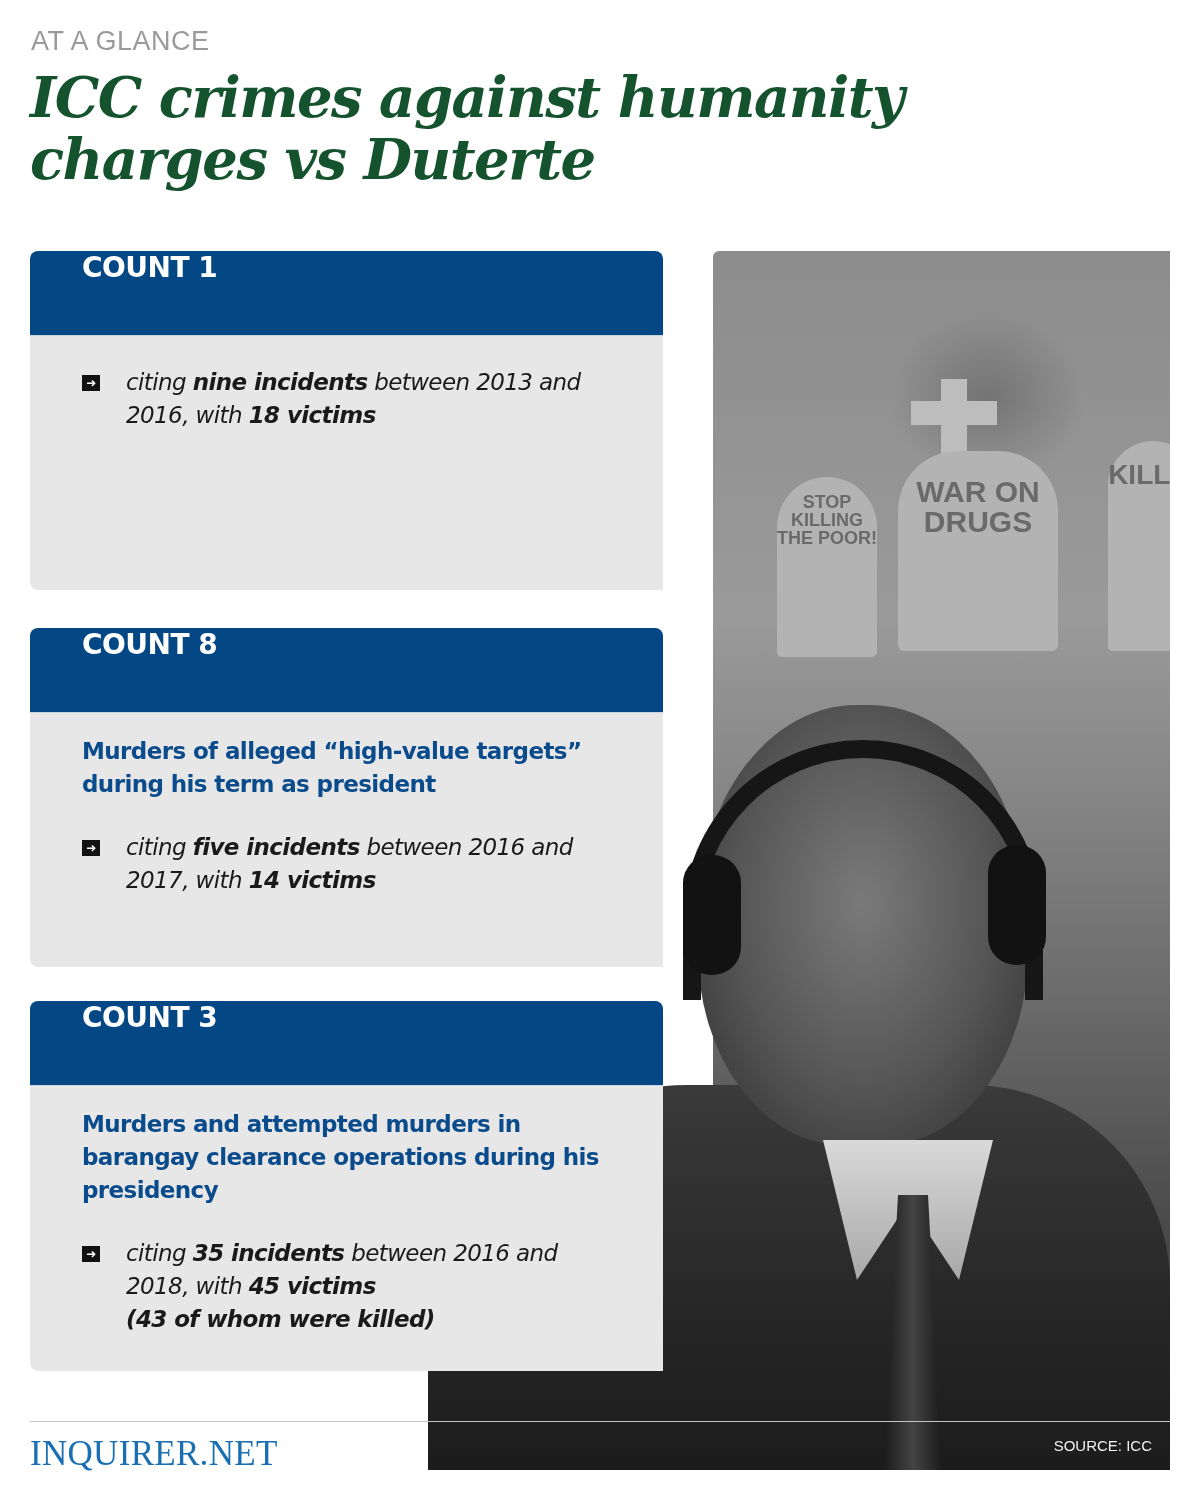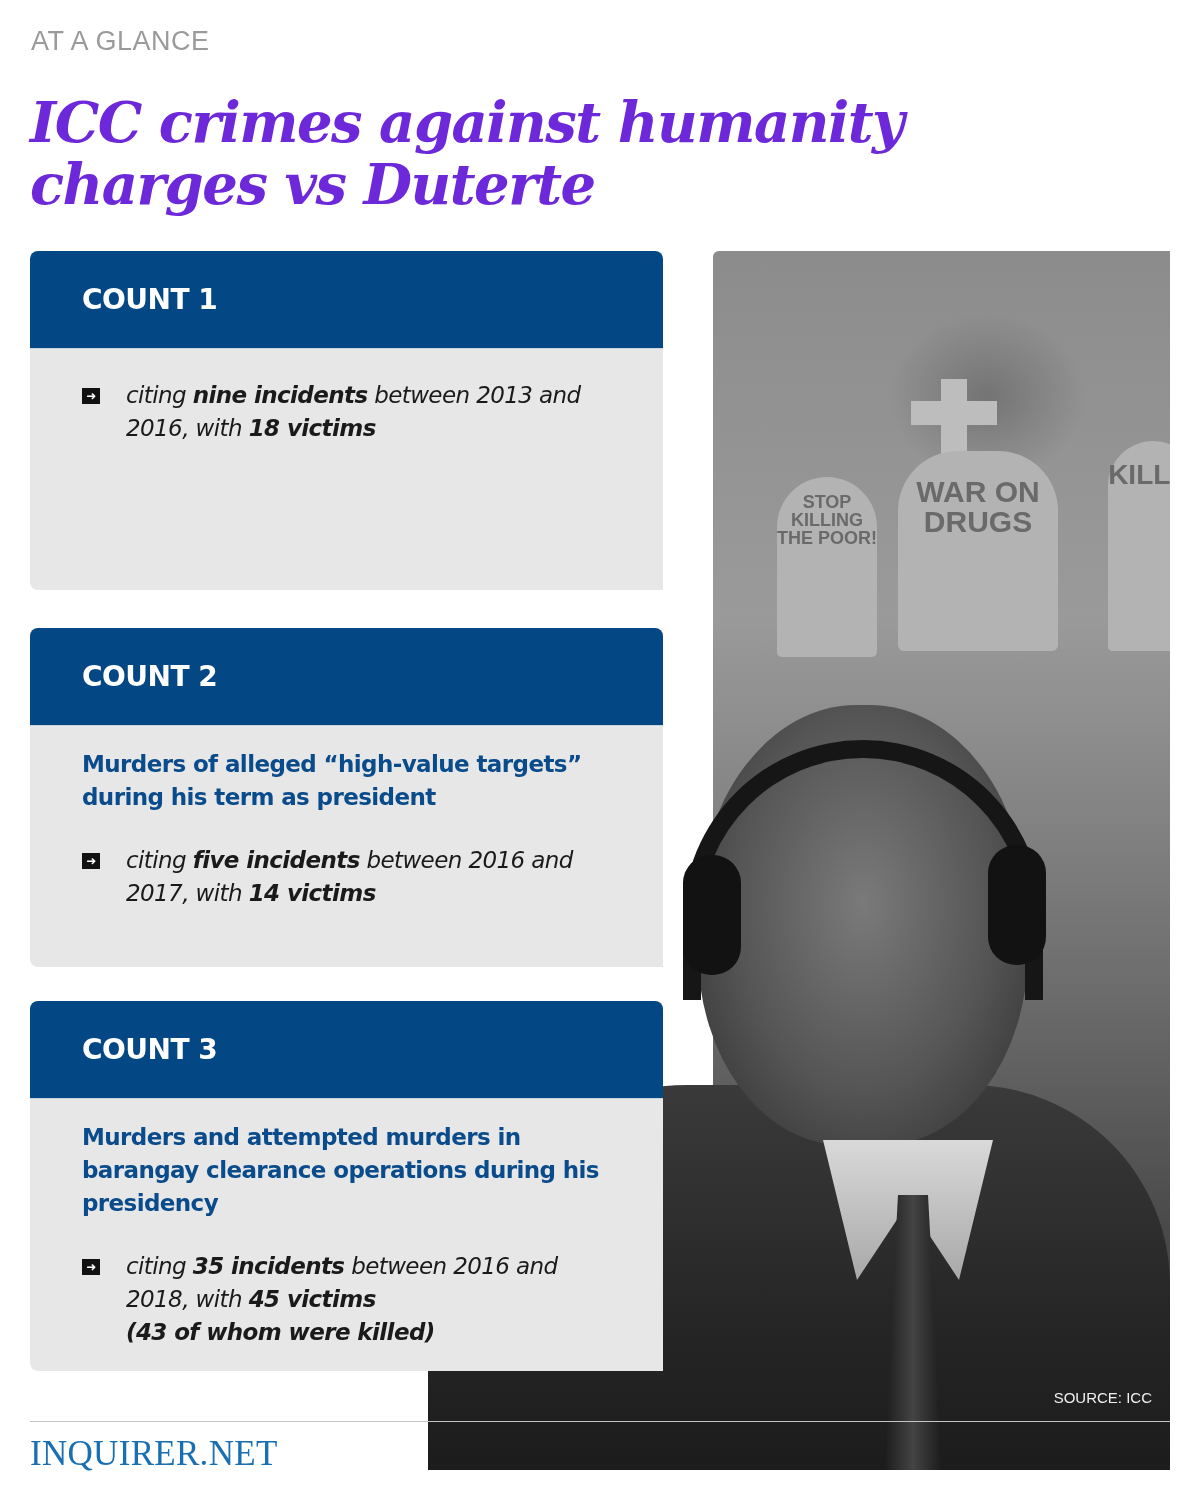--- a/index.html
+++ b/index.html
@@ -8,23 +8,22 @@
 
     .kicker {
       position: absolute; left: 31px; top: 26px;
       font-family: "Liberation Sans", sans-serif;
       font-size: 27px; color: #9a9a9a; letter-spacing: 0.5px;
     }
     .title {
       position: absolute; left: 30px; top: 66px; width: 900px;
       font-family: "DejaVu Serif", serif;
       font-style: italic; font-weight: bold;
-      font-size: 56px; line-height: 62px; color: #6d28d9;
+      font-size: 56px; line-height: 62px; color: #14532d;
       letter-spacing: -1.5px;
-      margin-top: 25px;
     }
 
     
     .photo {
       position: absolute; left: 713px; top: 251px; width: 457px; height: 1219px;
       border-radius: 6px 0 0 0; overflow: hidden;
       background:
         radial-gradient(ellipse 140px 120px at 60% 12%, rgba(60,60,60,0.35), transparent 70%),
         linear-gradient(180deg, #8c8c8c 0%, #9a9a9a 30%, #858585 45%, #6d6d6d 60%, #4a4a4a 80%, #2c2c2c 100%);
     }
@@ -63,22 +62,22 @@
       background: linear-gradient(90deg, #1a1a1a, #444 50%, #1a1a1a);
       clip-path: polygon(25% 0, 75% 0, 100% 100%, 0 100%);
     }
 
     
     .card {
       position: absolute; left: 30px; width: 633px;
       background: #e7e7e7; border-radius: 8px 8px 0 8px; overflow: hidden;
     }
     .card-header {
-      height: 98px; background: #034784;
-      display: flex; align-items: center; padding-left: 52px;
+      height: 85px; background: #034784;
+      display: flex; padding-left: 52px;
       border-bottom: 1px solid #c9d4df;
     }
     .card-header span {
       color: #ffffff; font-family: "DejaVu Sans", sans-serif; font-weight: bold;
       font-size: 28px; letter-spacing: -0.5px;
     }
     .card-desc {
       margin: 22px 40px 0 52px;
       color: #0a4b8c; font-family: "DejaVu Sans", sans-serif; font-weight: bold;
       font-size: 23px; line-height: 33px; letter-spacing: -0.6px;
@@ -99,21 +98,21 @@
     .footer-rule {
       position: absolute; left: 30px; top: 1421px; width: 1140px; height: 1px;
       background: #c4c4c4;
     }
     .logo {
       position: absolute; left: 30px; top: 1434px;
       font-family: "Liberation Serif", serif; font-size: 35px; color: #1a6fb2;
       letter-spacing: 0.3px;
     }
     .source {
-      position: absolute; right: 48px; top: 1389px;
+      position: absolute; right: 48px; top: 1437px;
       font-family: "Liberation Sans", sans-serif; font-size: 15px; color: #f0f0f0;
     }
   </style>
 </head>
 <body>
 
 <div class="kicker">AT A GLANCE</div>
 <h1 class="title">ICC crimes against humanity charges vs Duterte</h1>
 
 <div class="photo">
@@ -138,21 +137,21 @@
   <div class="card-header">
     <span>COUNT 1</span>
   </div>
   <p class="card-detail">
     <span class="arrow-icon">➜</span><span>citing </span><b>nine incidents</b><span> between 2013 and 2016, with </span><b>18 victims</b>
   </p>
 </div>
 
 <div class="card" style="top:628px;height:339px;">
   <div class="card-header">
-    <span>COUNT 2</span>
+    <span>COUNT 8</span>
   </div>
   <p class="card-desc">Murders of alleged “high-value targets” during his term as president</p>
   <p class="card-detail">
     <span class="arrow-icon">➜</span><span>citing </span><b>five incidents</b><span> between 2016 and 2017, with </span><b>14 victims</b>
   </p>
 </div>
 
 <div class="card" style="top:1001px;height:370px;">
   <div class="card-header">
     <span>COUNT 3</span>

